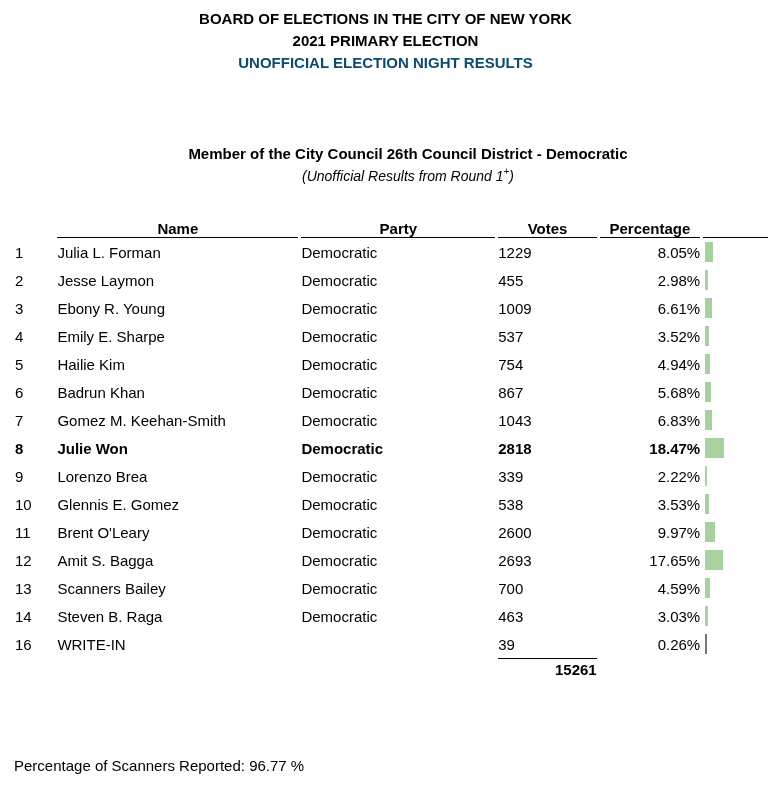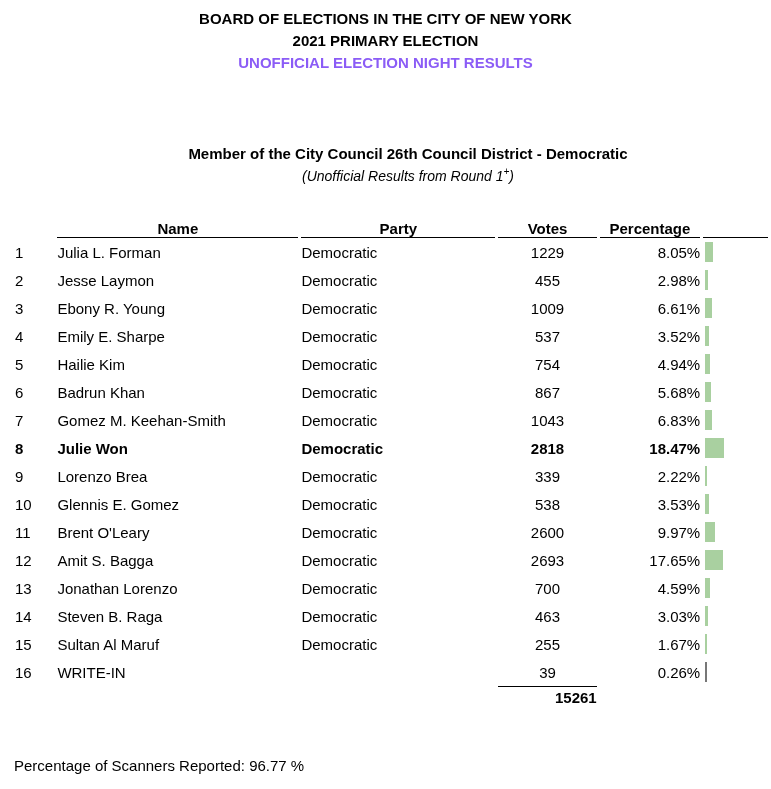--- a/index.html
+++ b/index.html
@@ -19,21 +19,21 @@
       position: absolute;
       left: 0;
       width: 771px;
       text-align: center;
       font-weight: bold;
       font-size: 15px;
       line-height: 22px;
     }
     #h1 { top: 8px; }
     #h2 { top: 30px; }
-    #h3 { top: 52px; color: #8b5cf6; }
+    #h3 { top: 52px; color: #0c4a6e; }
 
     .contest-title {
       position: absolute;
       left: 0; width: 816px;
       top: 144px;
       text-align: center;
       font-weight: bold;
       font-size: 15px;
       line-height: 20px;
     }
@@ -68,21 +68,21 @@
     table.results th.blank { border-bottom: none; }
     table.results td {
       height: 28px;
       padding: 0;
       vertical-align: middle;
       white-space: nowrap;
     }
     .c-num { width: 40px; padding-left: 6px !important; text-align: left; }
     .c-name { width: 243px; }
     .c-party { width: 197px; }
-    .c-votes { width: 100px; text-align: center; }
+    .c-votes { width: 100px; text-align: left; }
     .c-pct { width: 101px; text-align: right; }
     .c-bar { width: 66px; }
     th.c-num { text-align: left; }
     tr.winner td { font-weight: bold; }
 
     .bar {
       display: block;
       height: 20px;
       margin-left: 2px;
       background: #a9d0a0;
@@ -242,46 +242,36 @@
         <td class="c-name">Amit S. Bagga</td>
         <td class="c-party">Democratic</td>
         <td class="c-votes">2693</td>
         <td class="c-pct">17.65%</td>
         <td class="c-bar">
           <span class="bar" style="width: 18px; background: rgb(169, 208, 160);"></span>
         </td>
       </tr>
       <tr>
         <td class="c-num">13</td>
-        <td class="c-name">Jonathan Lorenzo</td>
+        <td class="c-name">Scanners Bailey</td>
         <td class="c-party">Democratic</td>
         <td class="c-votes">700</td>
         <td class="c-pct">4.59%</td>
         <td class="c-bar">
           <span class="bar" style="width: 5px; background: rgb(169, 208, 160);"></span>
         </td>
       </tr>
       <tr>
         <td class="c-num">14</td>
         <td class="c-name">Steven B. Raga</td>
         <td class="c-party">Democratic</td>
         <td class="c-votes">463</td>
         <td class="c-pct">3.03%</td>
         <td class="c-bar">
           <span class="bar" style="width: 3px; background: rgb(169, 208, 160);"></span>
-        </td>
-      </tr>
-      <tr>
-        <td class="c-num">15</td>
-        <td class="c-name">Sultan Al Maruf</td>
-        <td class="c-party">Democratic</td>
-        <td class="c-votes">255</td>
-        <td class="c-pct">1.67%</td>
-        <td class="c-bar">
-          <span class="bar" style="width: 2px; background: rgb(169, 208, 160);"></span>
         </td>
       </tr>
       <tr>
         <td class="c-num">16</td>
         <td class="c-name">WRITE-IN</td>
         <td class="c-party"></td>
         <td class="c-votes">39</td>
         <td class="c-pct">0.26%</td>
         <td class="c-bar">
           <span class="bar writein" style="width: 2px; background: rgb(119, 119, 119);"></span>

